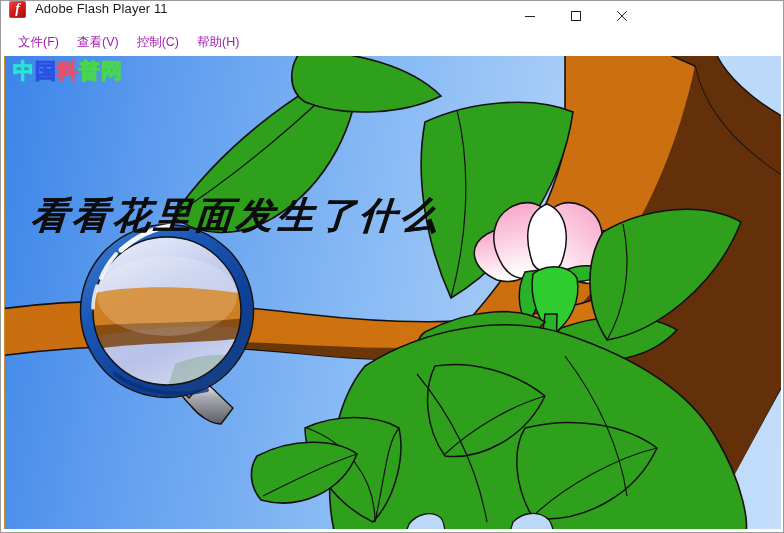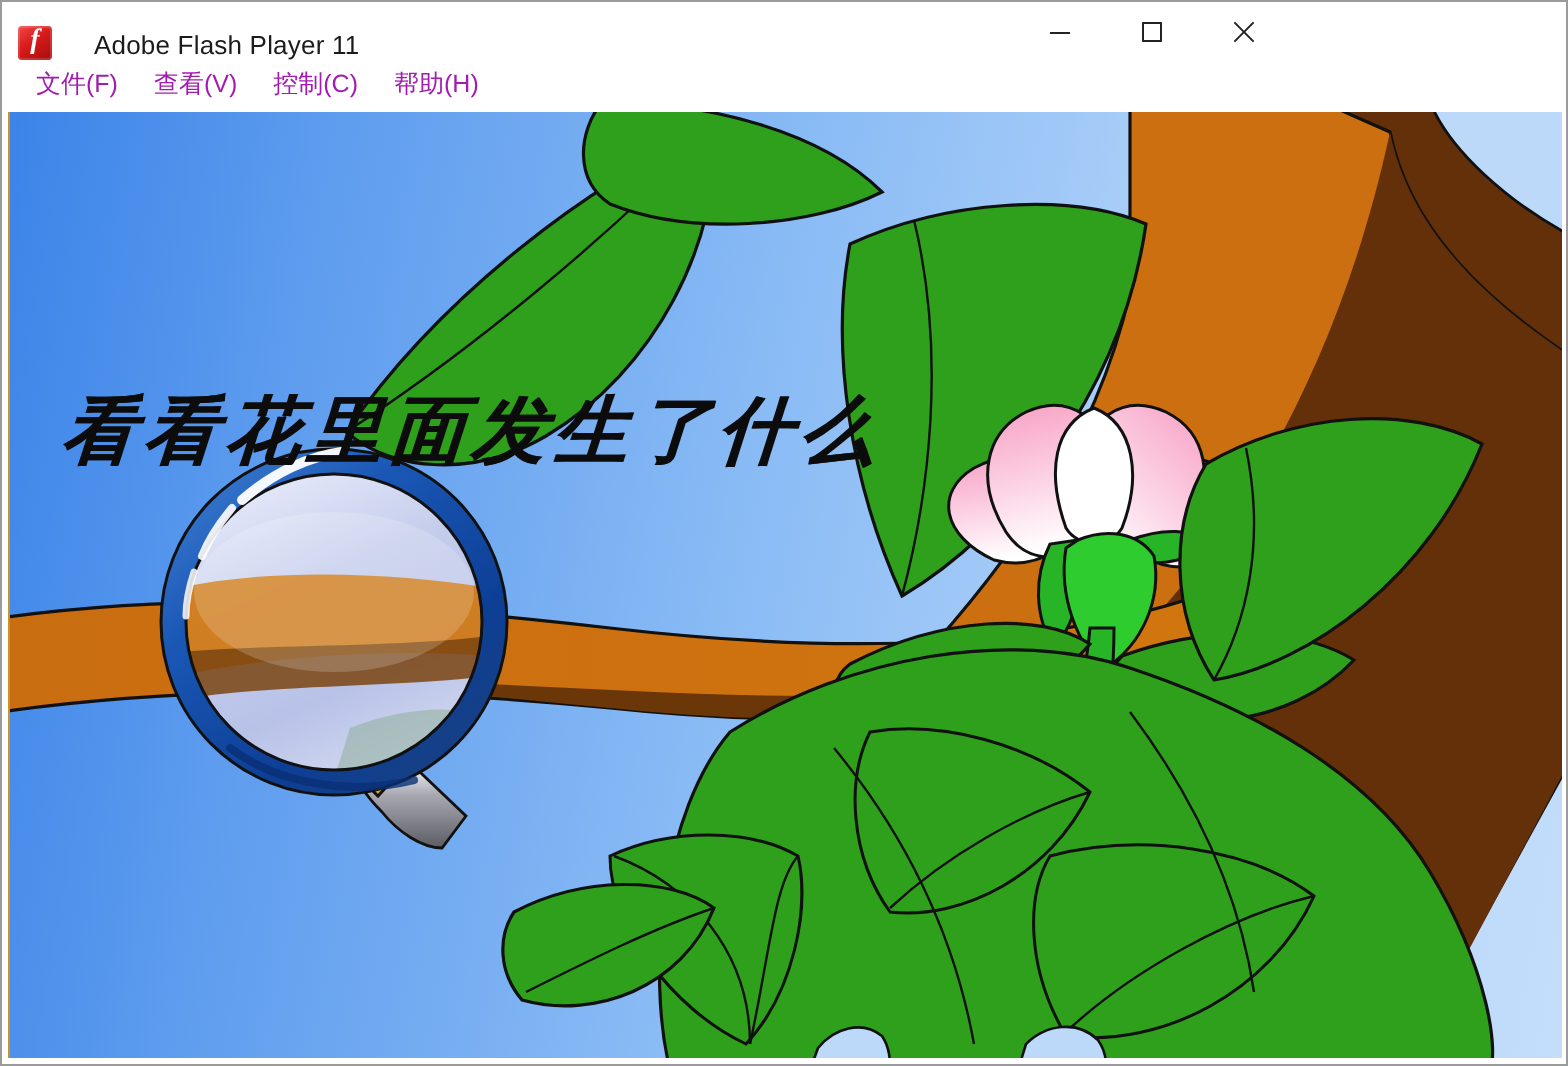--- a/index.html
+++ b/index.html
@@ -25,22 +25,21 @@
     overflow: hidden;
   }
 
   .titlebar {
     position: absolute;
     left: 0; top: 0;
     width: 644px;
     height: 29px;
     background: #ffffff;
     display: flex;
-    align-items: flex-end;
-    gap: 12px;
+    align-items: flex-start;
   }
 
   .flash-icon {
     width: 17px;
     height: 17px;
     margin-left: 8px;
     margin-right: 9px;
     border-radius: 2px;
     background: linear-gradient(145deg, #f04a4a 0%, #d81a1a 45%, #a40d0d 100%);
     position: relative;
@@ -359,19 +358,22 @@
         <circle cx="162" cy="255" r="86.5" fill="none" stroke="#111" stroke-width="1.5"></circle>
         <circle cx="162" cy="255" r="74" fill="none" stroke="#111" stroke-width="1.5"></circle>
 
         <path d="M 116 194 C 132 180 150 172 166 170" fill="none" stroke="#ffffff" stroke-width="5" stroke-linecap="round" opacity="0.95"></path>
         <path d="M 96 222 C 100 212 106 204 111 198" fill="none" stroke="#ffffff" stroke-width="4" stroke-linecap="round" opacity="0.9"></path>
         <path d="M 88 252 C 88 244 90 236 92 230" fill="none" stroke="#ffffff" stroke-width="3.5" stroke-linecap="round" opacity="0.85"></path>
         <path d="M 110 318 C 134 336 170 342 202 334" fill="none" stroke="#0a2f76" stroke-width="4" stroke-linecap="round" opacity="0.8"></path>
       </g>
     </svg>
 
+    <div class="watermark">
+      <span class="wm1">中</span><span class="wm2">国</span><span class="wm3">科</span><span class="wm4">普</span><span class="wm5">网</span>
+    </div>
 
     <div class="headline">看看花里面发生了什么</div>
 
   </div>
 
   <div class="stage-bottom-edge"></div>
 </div>
 
 </body></html>

